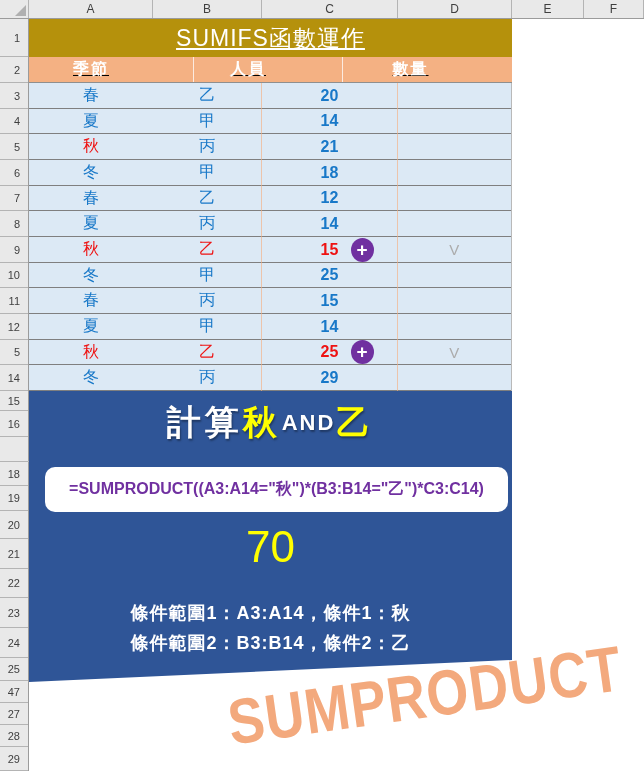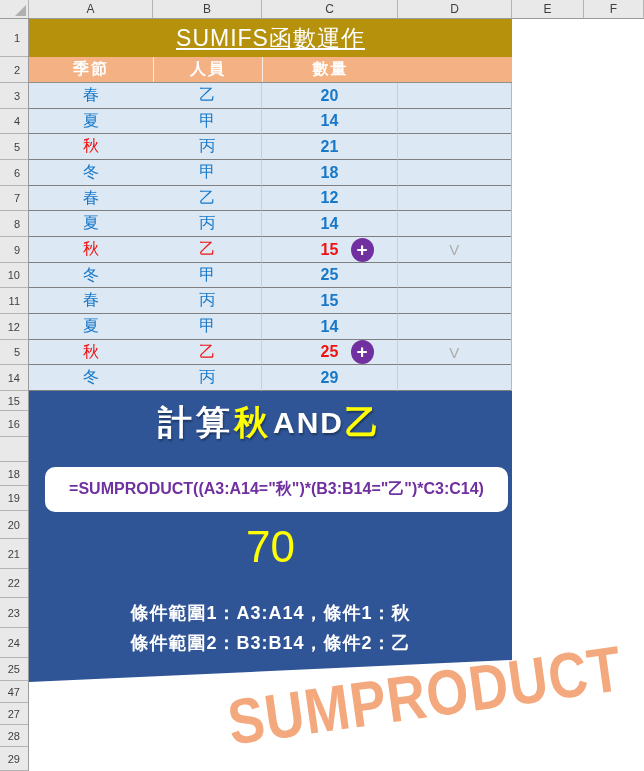--- a/index.html
+++ b/index.html
@@ -22,21 +22,21 @@
   .rowhdr{box-sizing:border-box;border-bottom:1px solid #B4B4B4;
     font-size:11px;color:#3F3F3F;display:flex;align-items:center;justify-content:flex-end;
     padding-right:8px;}
   
   #content{position:absolute;left:29px;top:19px;width:483px;}
   #banner{height:38px;display:flex;align-items:center;justify-content:center;
     color:#fff;font-size:23px;letter-spacing:1px;}
   #hdrrow{height:26px;display:flex;box-sizing:border-box;border-bottom:1px solid #8F8F8F;}
   .hcell{display:flex;align-items:center;justify-content:center;color:#fff;
     font-size:16px;font-weight:bold;letter-spacing:2px;box-sizing:border-box;}
-  .hcell + .hcell{border-left:1px solid rgba(255,255,255,.75);}
+  .hcell + .hcell{border-left:1px solid rgba(255,255,255,.75);margin-left:40px;}
   .hcell.dim{color:rgba(255,255,255,.55);}
   #datarows{position:relative;border-right:1px solid #B9B9B9;box-sizing:border-box;}
   .vline{position:absolute;top:0;bottom:0;width:1px;background:rgba(244,177,131,.65);}
   .drow{display:flex;box-sizing:border-box;border-bottom:1px solid #7F7F7F;}
   .dcell{display:flex;align-items:center;justify-content:center;font-size:16px;
     box-sizing:border-box;position:relative;}
   .t-blue{color:#1878C8;}
   .t-red{color:#EE1212;}
   .qty{font-weight:600;}
   .match{color:#ACACAC;font-size:15px;}
@@ -45,21 +45,21 @@
     display:flex;align-items:center;justify-content:center;
     font-size:19px;font-weight:900;line-height:1;padding-bottom:1px;}
   
   #panel{position:absolute;left:0;top:372px;width:483px;height:291px;
     background:#2F5597;
     clip-path:polygon(0 0,483px 0,483px 269px,0 291px);}
   #heading{margin-top:9px;height:46px;display:flex;align-items:center;justify-content:center;
     color:#fff;font-size:34px;font-weight:bold;letter-spacing:4px;white-space:nowrap;
     text-shadow:1px 2px 2px rgba(0,0,0,.35);}
   #heading .yel{color:#FFFF00;}
-  #heading .and{font-size:30px;letter-spacing:2px;padding:0 1px;}
+  #heading .and{font-size:22px;letter-spacing:2px;padding:0 1px;}
   #formula-pill{position:absolute;left:16px;top:76px;width:463px;height:45px;
     background:#fff;border-radius:10px;display:flex;align-items:center;justify-content:center;
     color:#7030A0;font-size:16px;font-weight:bold;white-space:nowrap;letter-spacing:0;}
   #result{position:absolute;left:0;top:128px;width:483px;height:56px;line-height:56px;
     text-align:center;color:#FFFF00;font-size:44px;font-weight:500;}
   #notes{position:absolute;left:0;top:207px;width:483px;text-align:center;color:#fff;
     font-size:18px;font-weight:bold;line-height:30px;letter-spacing:1px;}
   
   #watermark{position:absolute;left:205px;top:652px;width:440px;height:86px;
     line-height:86px;text-align:center;color:#F3A97D;font-size:54px;font-weight:bold;
@@ -114,21 +114,21 @@
       <div class="rowhdr" style="height: 22px;">47</div>
       <div class="rowhdr" style="height: 22px;">27</div>
       <div class="rowhdr" style="height: 22px;">28</div>
       <div class="rowhdr" style="height: 24px;">29</div>
     </div>
 
   <div id="content">
 
     <div id="banner" style="background: rgb(181, 145, 12); text-decoration: underline;">SUMIFS函數運作</div>
 
-    <div id="hdrrow" style="background: rgb(244, 177, 131);">
+    <div id="hdrrow" style="background: rgb(244, 177, 131); text-decoration: underline;">
       <div class="hcell" style="width:124px;">季節</div>
       <div class="hcell" style="width:109px;">人員</div>
       <div class="hcell" style="width:136px;">數量</div>
     </div>
 
     <div id="datarows">
       <div class="vline" style="left:232px;"></div>
       <div class="vline" style="left:368px;"></div>
 
     <div class="drow" style="height: 26px; background: rgb(220, 233, 245);">

